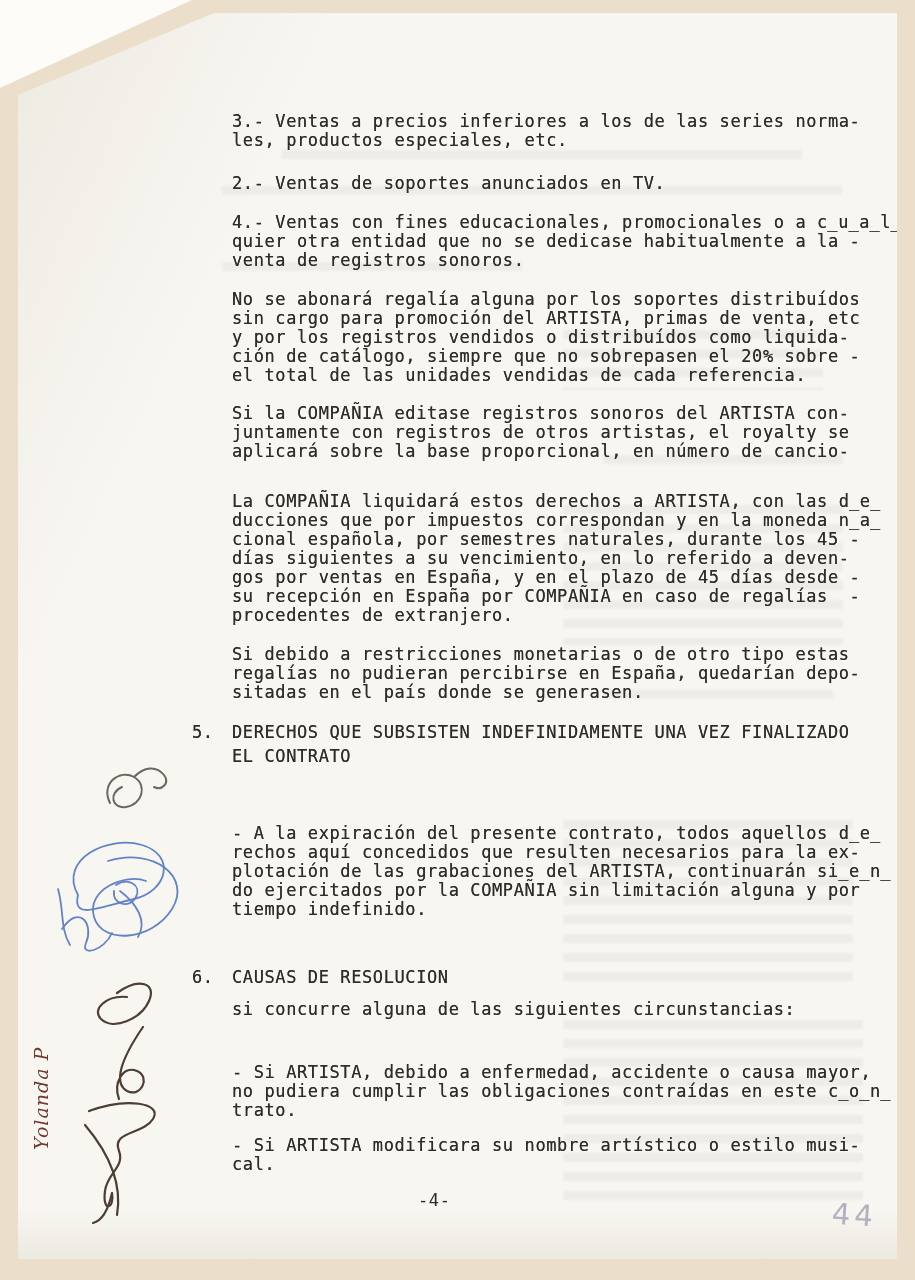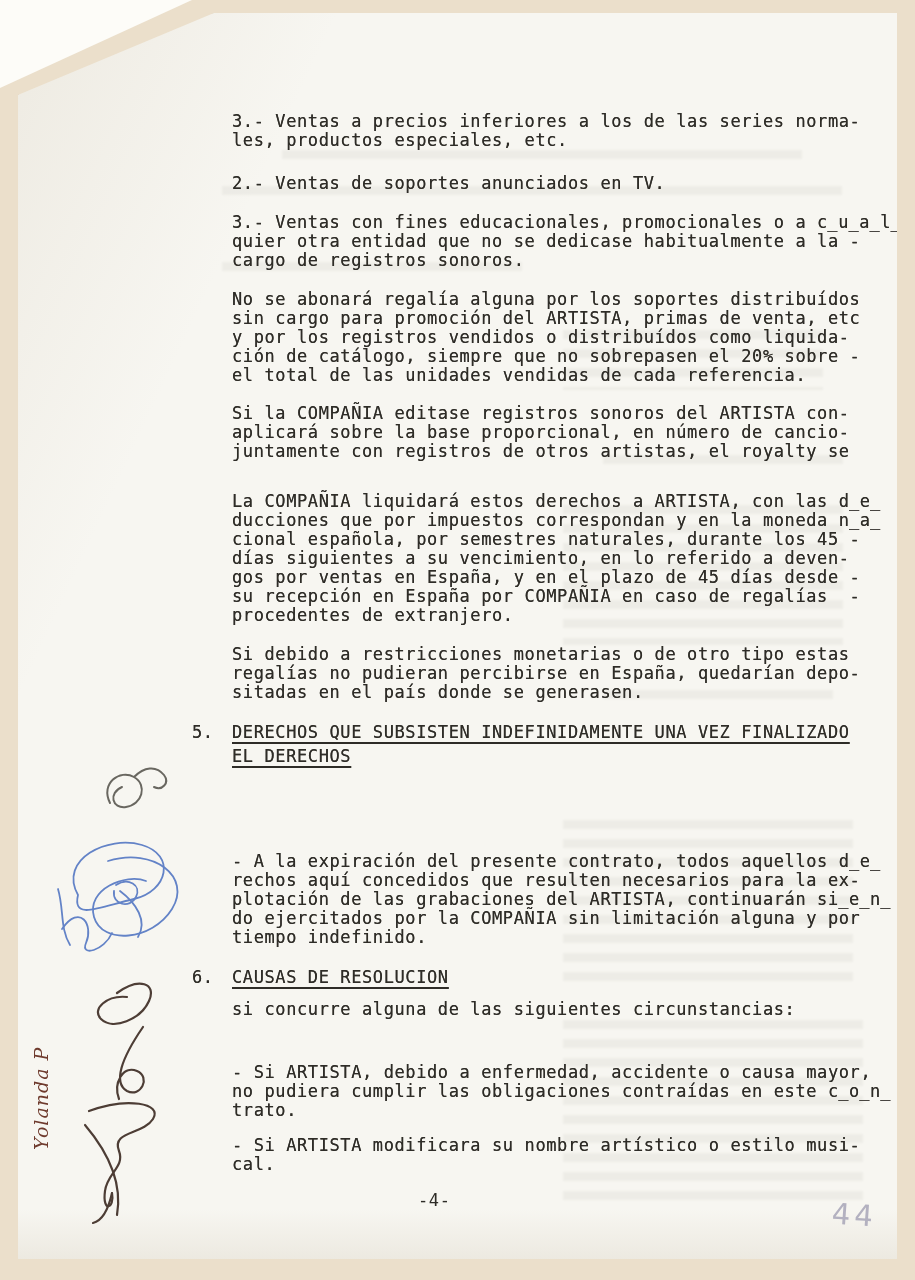--- a/index.html
+++ b/index.html
@@ -16,24 +16,24 @@
   .page-shade{position:absolute;left:0;top:0;right:0;bottom:0;
         background:linear-gradient(115deg,rgba(210,200,180,.25) 0%,rgba(255,255,255,0) 22%),
                    linear-gradient(0deg,rgba(205,195,175,.25) 0%,rgba(255,255,255,0) 4%);}
   
   .text-col{position:absolute;left:0;top:0;width:100%;height:100%;color:#2e2c27;
             font-size:17px;letter-spacing:.6px;}
   .block{position:absolute;left:214px;white-space:pre;line-height:19px;
          text-shadow:0 0 .5px rgba(46,44,39,.8);}
   .block .line{height:19px;}
   .heading{line-height:24px;}
-  .heading .line{height:24px;text-decoration:underline;text-decoration-thickness:1.5px;text-underline-offset:4px;}
+  .heading .line{height:24px;text-decoration-thickness:1.5px;text-underline-offset:4px;}
   .blk-num{position:absolute;left:-40px;top:0;}
   .b0{top:99px}.b1{top:161px}.b2{top:200px}.b3{top:277px}.b4{top:391px}
-  .b5{top:479px}.b6{top:632px}.b7{top:707px}.b8{top:766px}.b9{top:839px}
+  .b5{top:479px}.b6{top:632px}.b7{top:707px}.b8{top:766px}.b9{top:811px}
   .b10{top:952px}.b11{top:987px}.b12{top:1050px}.b13{top:1123px}
   .footer{position:absolute;left:400px;top:1177px;color:#2e2c27;font-size:17px;letter-spacing:.6px;white-space:pre;}
   
   .smudge{position:absolute;opacity:.06;filter:blur(1px);
           background:repeating-linear-gradient(180deg,#5a5850 0 9px,transparent 9px 19px);}
   .sm1{left:264px;top:137px;width:520px;height:14px}
   .sm2{left:204px;top:173px;width:620px;height:16px}
   .sm3{left:204px;top:249px;width:300px;height:12px}
   .sm4{left:545px;top:317px;width:260px;height:60px}
   .sm5{left:585px;top:442px;width:240px;height:14px}
@@ -65,26 +65,26 @@
     <div class="smudge sm4"></div>
     <div class="smudge sm5"></div>
     <div class="smudge sm6"></div>
     <div class="smudge sm7"></div>
     <div class="smudge sm8"></div>
     <div class="smudge sm9"></div>
 
     <div class="text-col">
         <div class="block para b0"><div class="line">3.- Ventas a precios inferiores a los de las series norma-</div><div class="line">les, productos especiales, etc.</div></div>
         <div class="block para b1"><div class="line">2.- Ventas de soportes anunciados en TV.</div></div>
-        <div class="block para b2"><div class="line">3.- Ventas con fines educacionales, promocionales o a c̲u̲a̲l̲</div><div class="line">quier otra entidad que no se dedicase habitualmente a la -</div><div class="line">cargo de registros sonoros.</div></div>
+        <div class="block para b2"><div class="line">4.- Ventas con fines educacionales, promocionales o a c̲u̲a̲l̲</div><div class="line">quier otra entidad que no se dedicase habitualmente a la -</div><div class="line">venta de registros sonoros.</div></div>
         <div class="block para b3"><div class="line">No se abonará regalía alguna por los soportes distribuídos</div><div class="line">sin cargo para promoción del ARTISTA, primas de venta, etc</div><div class="line">y por los registros vendidos o distribuídos como liquida-</div><div class="line">ción de catálogo, siempre que no sobrepasen el 20% sobre -</div><div class="line">el total de las unidades vendidas de cada referencia.</div></div>
-        <div class="block para b4"><div class="line">Si la COMPAÑIA editase registros sonoros del ARTISTA con-</div><div class="line">aplicará sobre la base proporcional, en número de cancio-</div><div class="line">juntamente con registros de otros artistas, el royalty se</div></div>
+        <div class="block para b4"><div class="line">Si la COMPAÑIA editase registros sonoros del ARTISTA con-</div><div class="line">juntamente con registros de otros artistas, el royalty se</div><div class="line">aplicará sobre la base proporcional, en número de cancio-</div></div>
         <div class="block para b5"><div class="line">La COMPAÑIA liquidará estos derechos a ARTISTA, con las d̲e̲</div><div class="line">ducciones que por impuestos correspondan y en la moneda n̲a̲</div><div class="line">cional española, por semestres naturales, durante los 45 -</div><div class="line">días siguientes a su vencimiento, en lo referido a deven-</div><div class="line">gos por ventas en España, y en el plazo de 45 días desde -</div><div class="line">su recepción en España por COMPAÑIA en caso de regalías  -</div><div class="line">procedentes de extranjero.</div></div>
         <div class="block para b6"><div class="line">Si debido a restricciones monetarias o de otro tipo estas</div><div class="line">regalías no pudieran percibirse en España, quedarían depo-</div><div class="line">sitadas en el país donde se generasen.</div></div>
-        <div class="block heading b7"><span class="blk-num">5.</span><div class="line">DERECHOS QUE SUBSISTEN INDEFINIDAMENTE UNA VEZ FINALIZADO</div><div class="line">EL DERECHOS</div></div>
+        <div class="block heading b7"><span class="blk-num">5.</span><div class="line">DERECHOS QUE SUBSISTEN INDEFINIDAMENTE UNA VEZ FINALIZADO</div><div class="line">EL CONTRATO</div></div>
         <div class="block para b9"><div class="line">- A la expiración del presente contrato, todos aquellos d̲e̲</div><div class="line">rechos aquí concedidos que resulten necesarios para la ex-</div><div class="line">plotación de las grabaciones del ARTISTA, continuarán si̲e̲n̲</div><div class="line">do ejercitados por la COMPAÑIA sin limitación alguna y por</div><div class="line">tiempo indefinido.</div></div>
         <div class="block heading b10"><span class="blk-num">6.</span><div class="line">CAUSAS DE RESOLUCION</div></div>
         <div class="block para b11"><div class="line">si concurre alguna de las siguientes circunstancias:</div></div>
         <div class="block para b13"><div class="line">- Si ARTISTA modificara su nombre artístico o estilo musi-</div><div class="line">cal.</div></div>
         <div class="block para b12"><div class="line">- Si ARTISTA, debido a enfermedad, accidente o causa mayor,</div><div class="line">no pudiera cumplir las obligaciones contraídas en este c̲o̲n̲</div><div class="line">trato.</div></div>
       </div>
 
     <div class="footer">-4-</div>
   </div>
 

